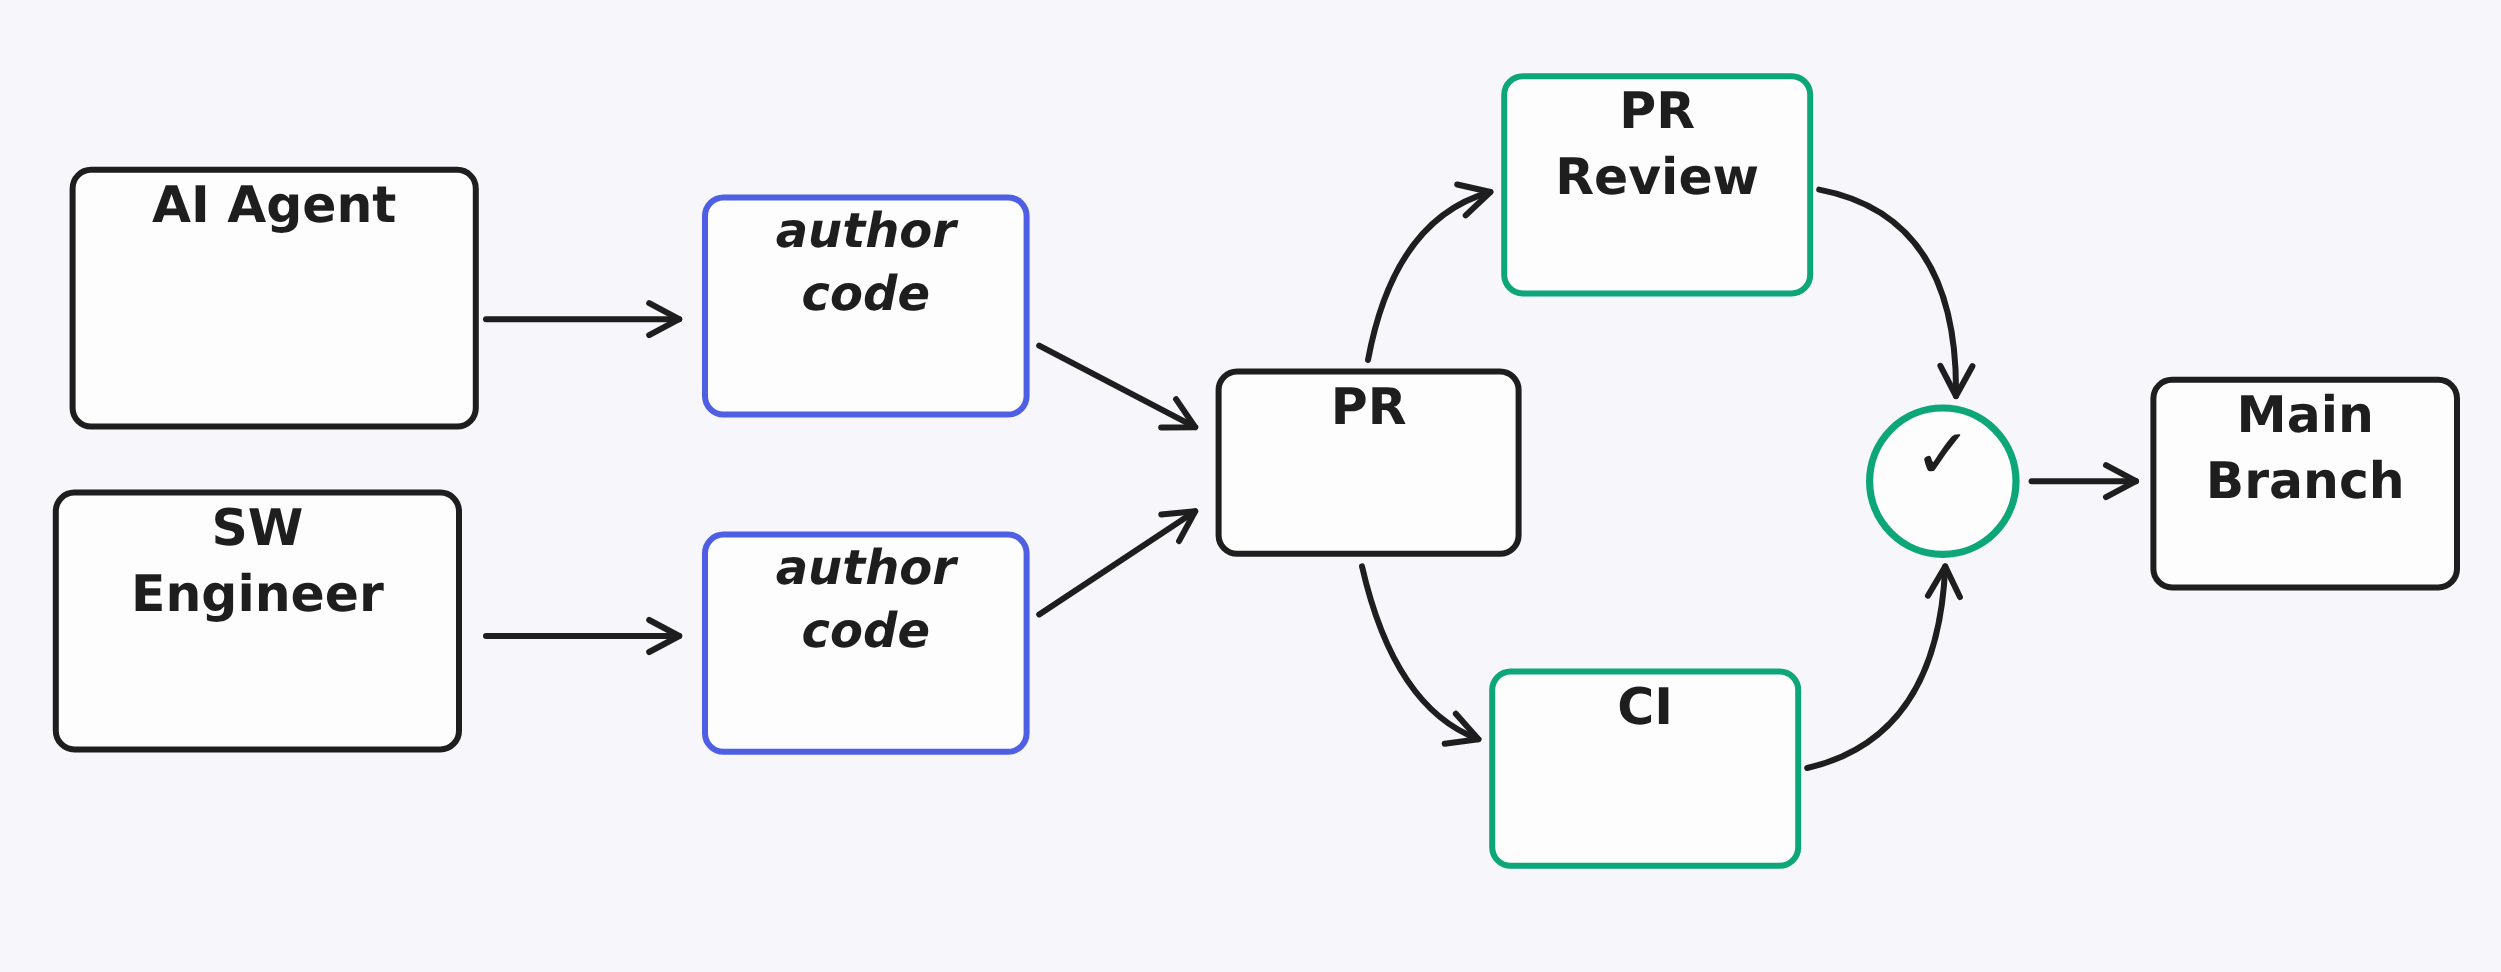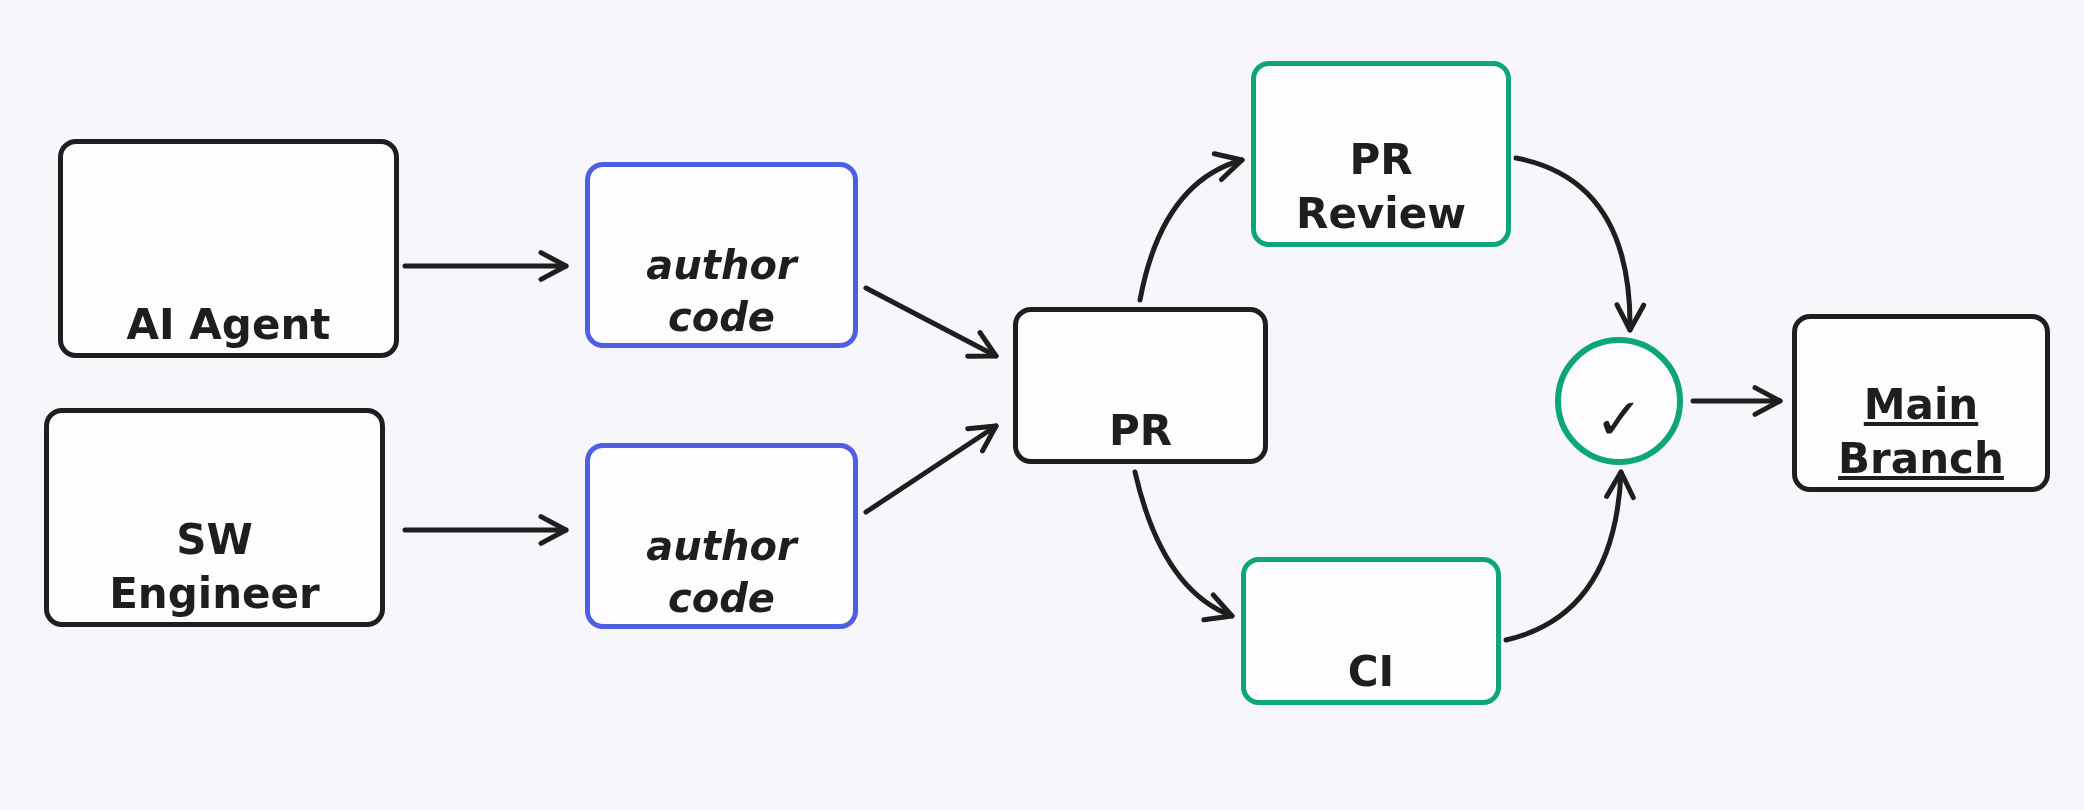--- a/index.html
+++ b/index.html
@@ -13,21 +13,21 @@
   body{
     width:2084px;height:810px;
     background:var(--bg);
     font-family:"DejaVu Sans", sans-serif;
     overflow:hidden;
   }
   .canvas{position:relative;width:2084px;height:810px;}
   .edges{position:absolute;left:0;top:0;width:2084px;height:810px;}
   .node{
     position:absolute;
-    display:flex;align-items:flex-end;justify-content:center;
+    display:flex;align-items:flex-start;justify-content:center;
     border:5px solid var(--ink);
     border-radius:18px;
     background:var(--node-fill);
     color:var(--ink);
     font-weight:bold;
     font-size:42px;
     line-height:1.3;
     text-align:center;
     white-space:pre-line;
     box-sizing:border-box;
@@ -35,23 +35,23 @@
   .node.blue{border-color:var(--blue);font-style:italic;}
   .node.green{border-color:var(--green);}
   .node.circle{border-radius:50%;border-width:6px;}
 
   .n-ai-agent     {left:58px;   top:139px; width:341px; height:219px;}
   .n-sw-engineer  {left:44px;   top:408px; width:341px; height:219px;}
   .n-author-top   {left:585px;  top:162px; width:273px; height:186px; font-size:40px;}
   .n-author-bot   {left:585px;  top:443px; width:273px; height:186px; font-size:40px;}
   .n-pr           {left:1013px; top:307px; width:255px; height:157px;}
   .n-pr-review    {left:1251px; top:61px;  width:260px; height:186px;}
-  .n-ci           {left:1241px; top:557px; width:260px; height:148px;}
+  .n-ci           {left:1241px; top:557px; width:260px; height:167px;}
   .n-check        {left:1555px; top:337px; width:128px; height:128px;}
-  .n-main-branch  {left:1792px; top:314px; width:258px; height:178px;text-decoration:underline;}
+  .n-main-branch  {left:1792px; top:314px; width:258px; height:178px;}
 
   .check-glyph{
     font-size:58px;
     font-weight:bold;
     color:var(--ink);
     transform:translateY(-2px);
   }
 </style>
 </head>
 <body>

